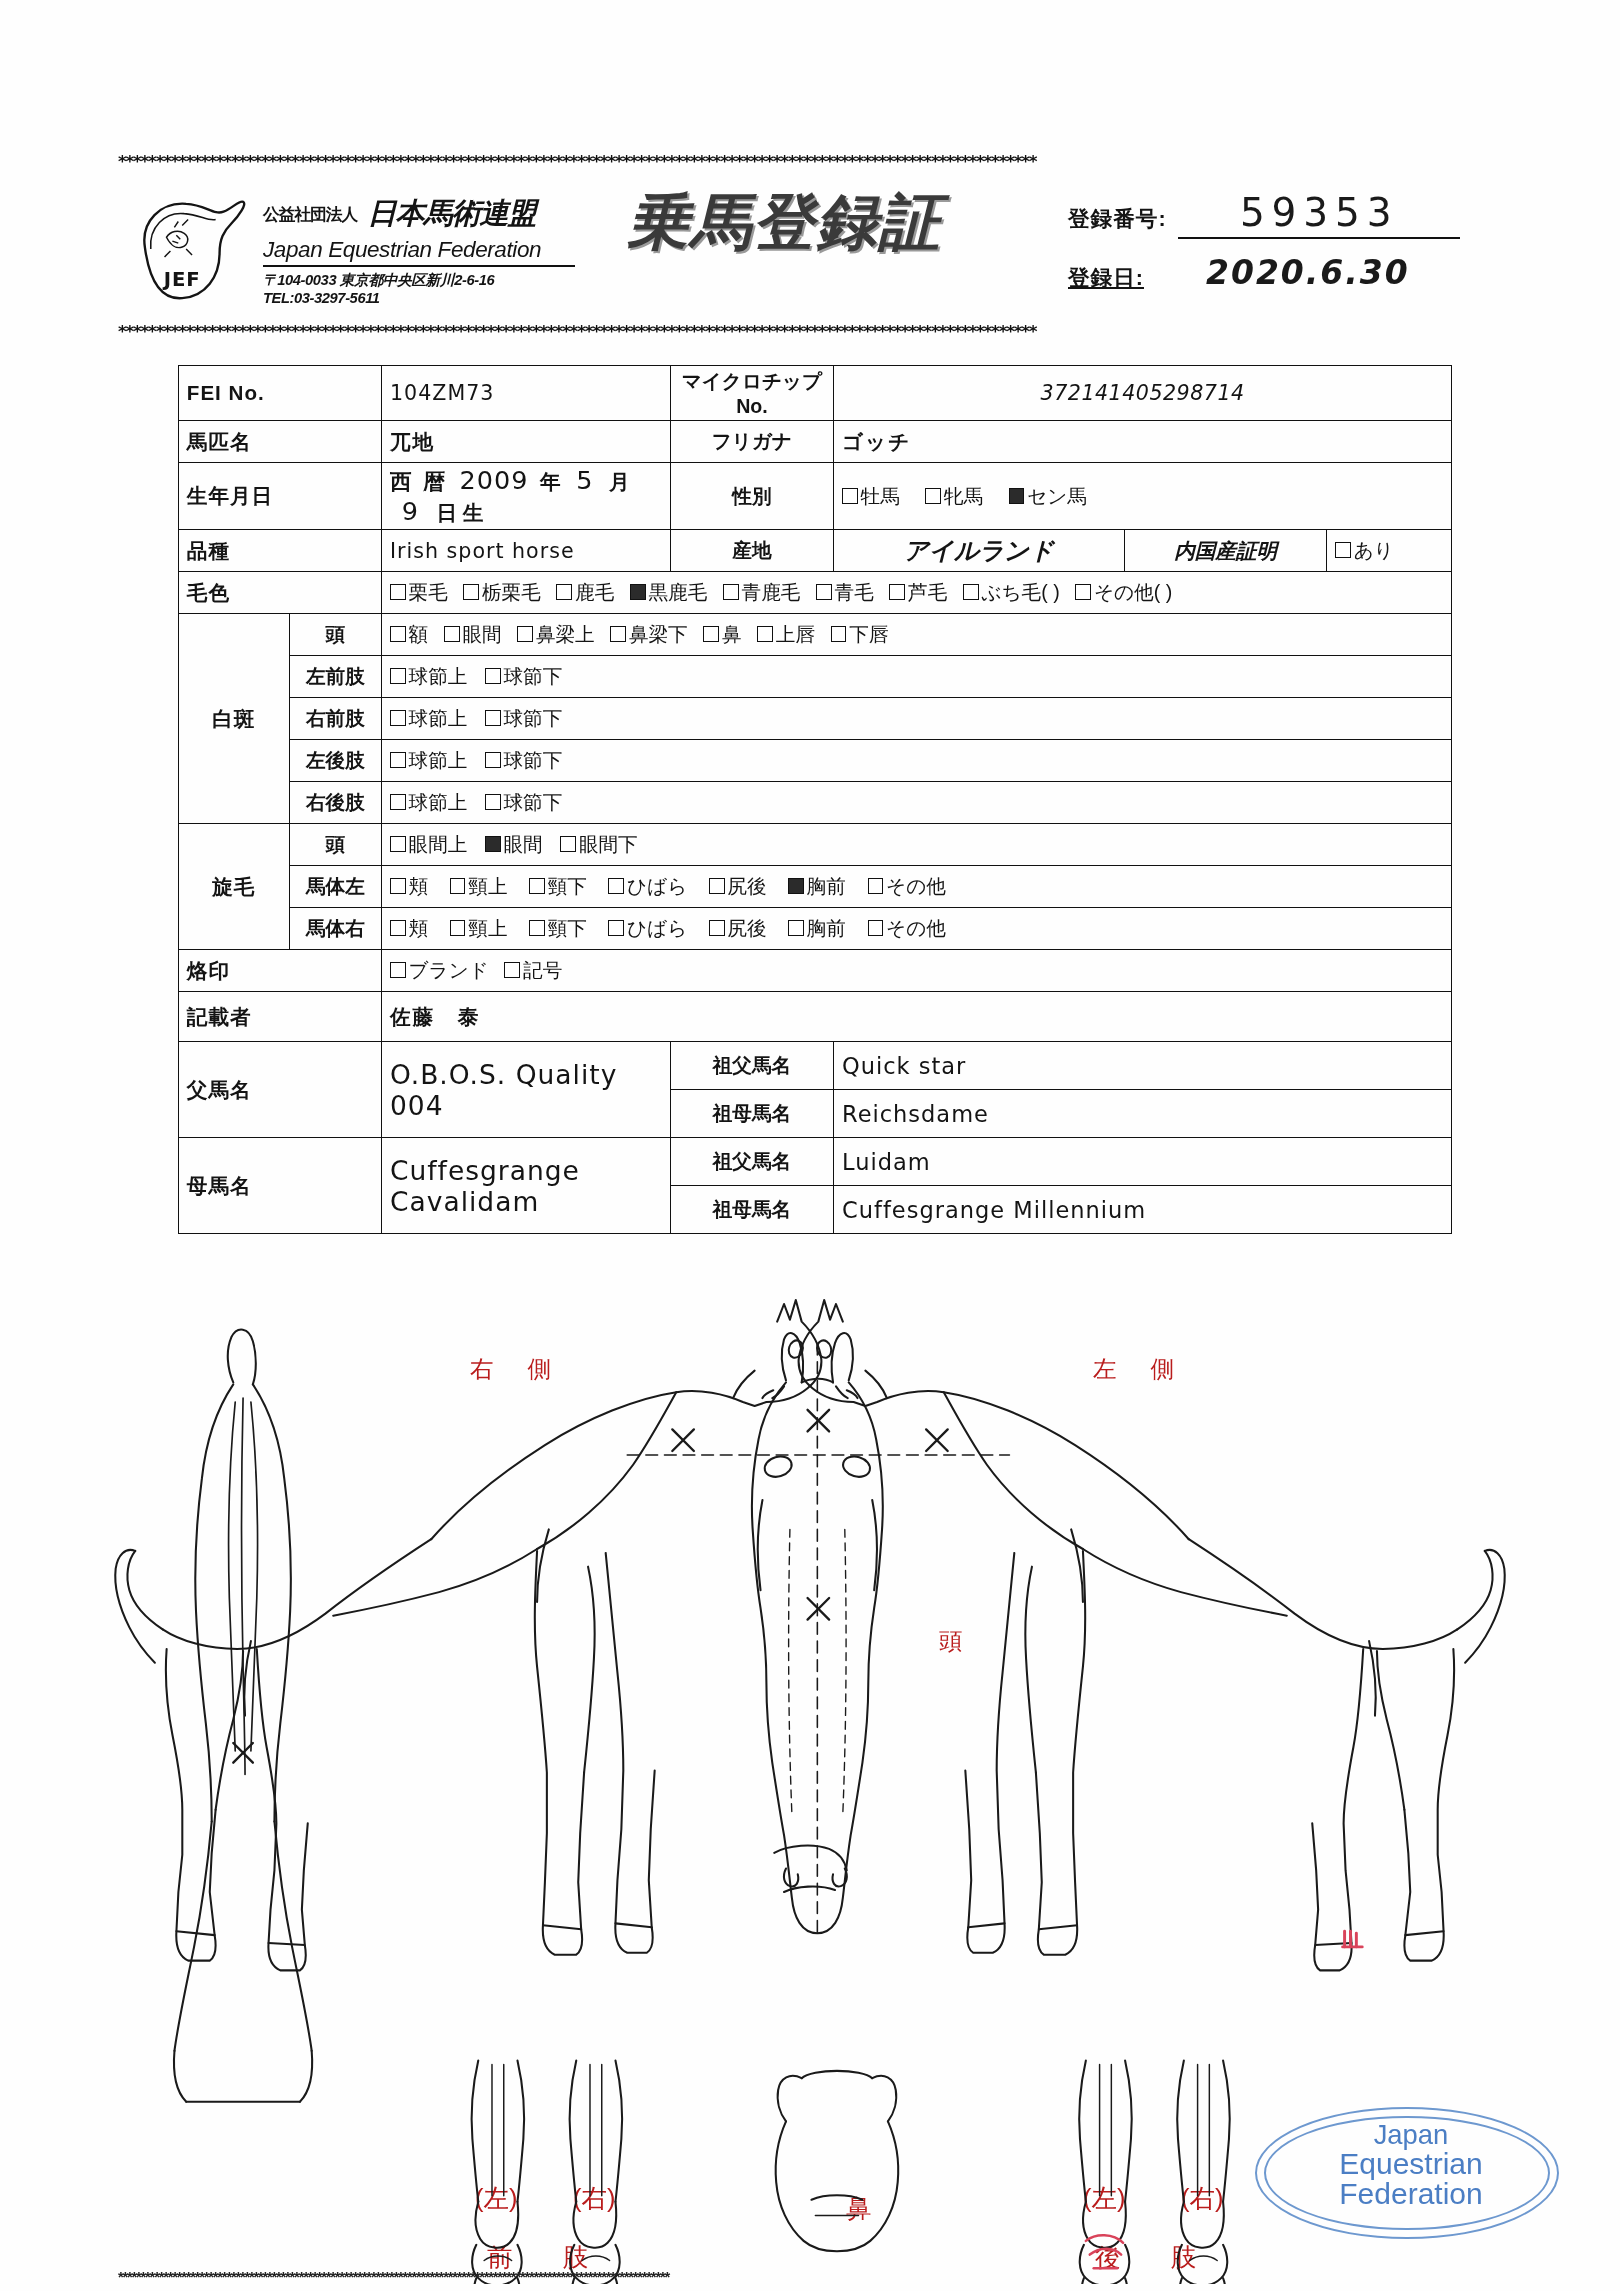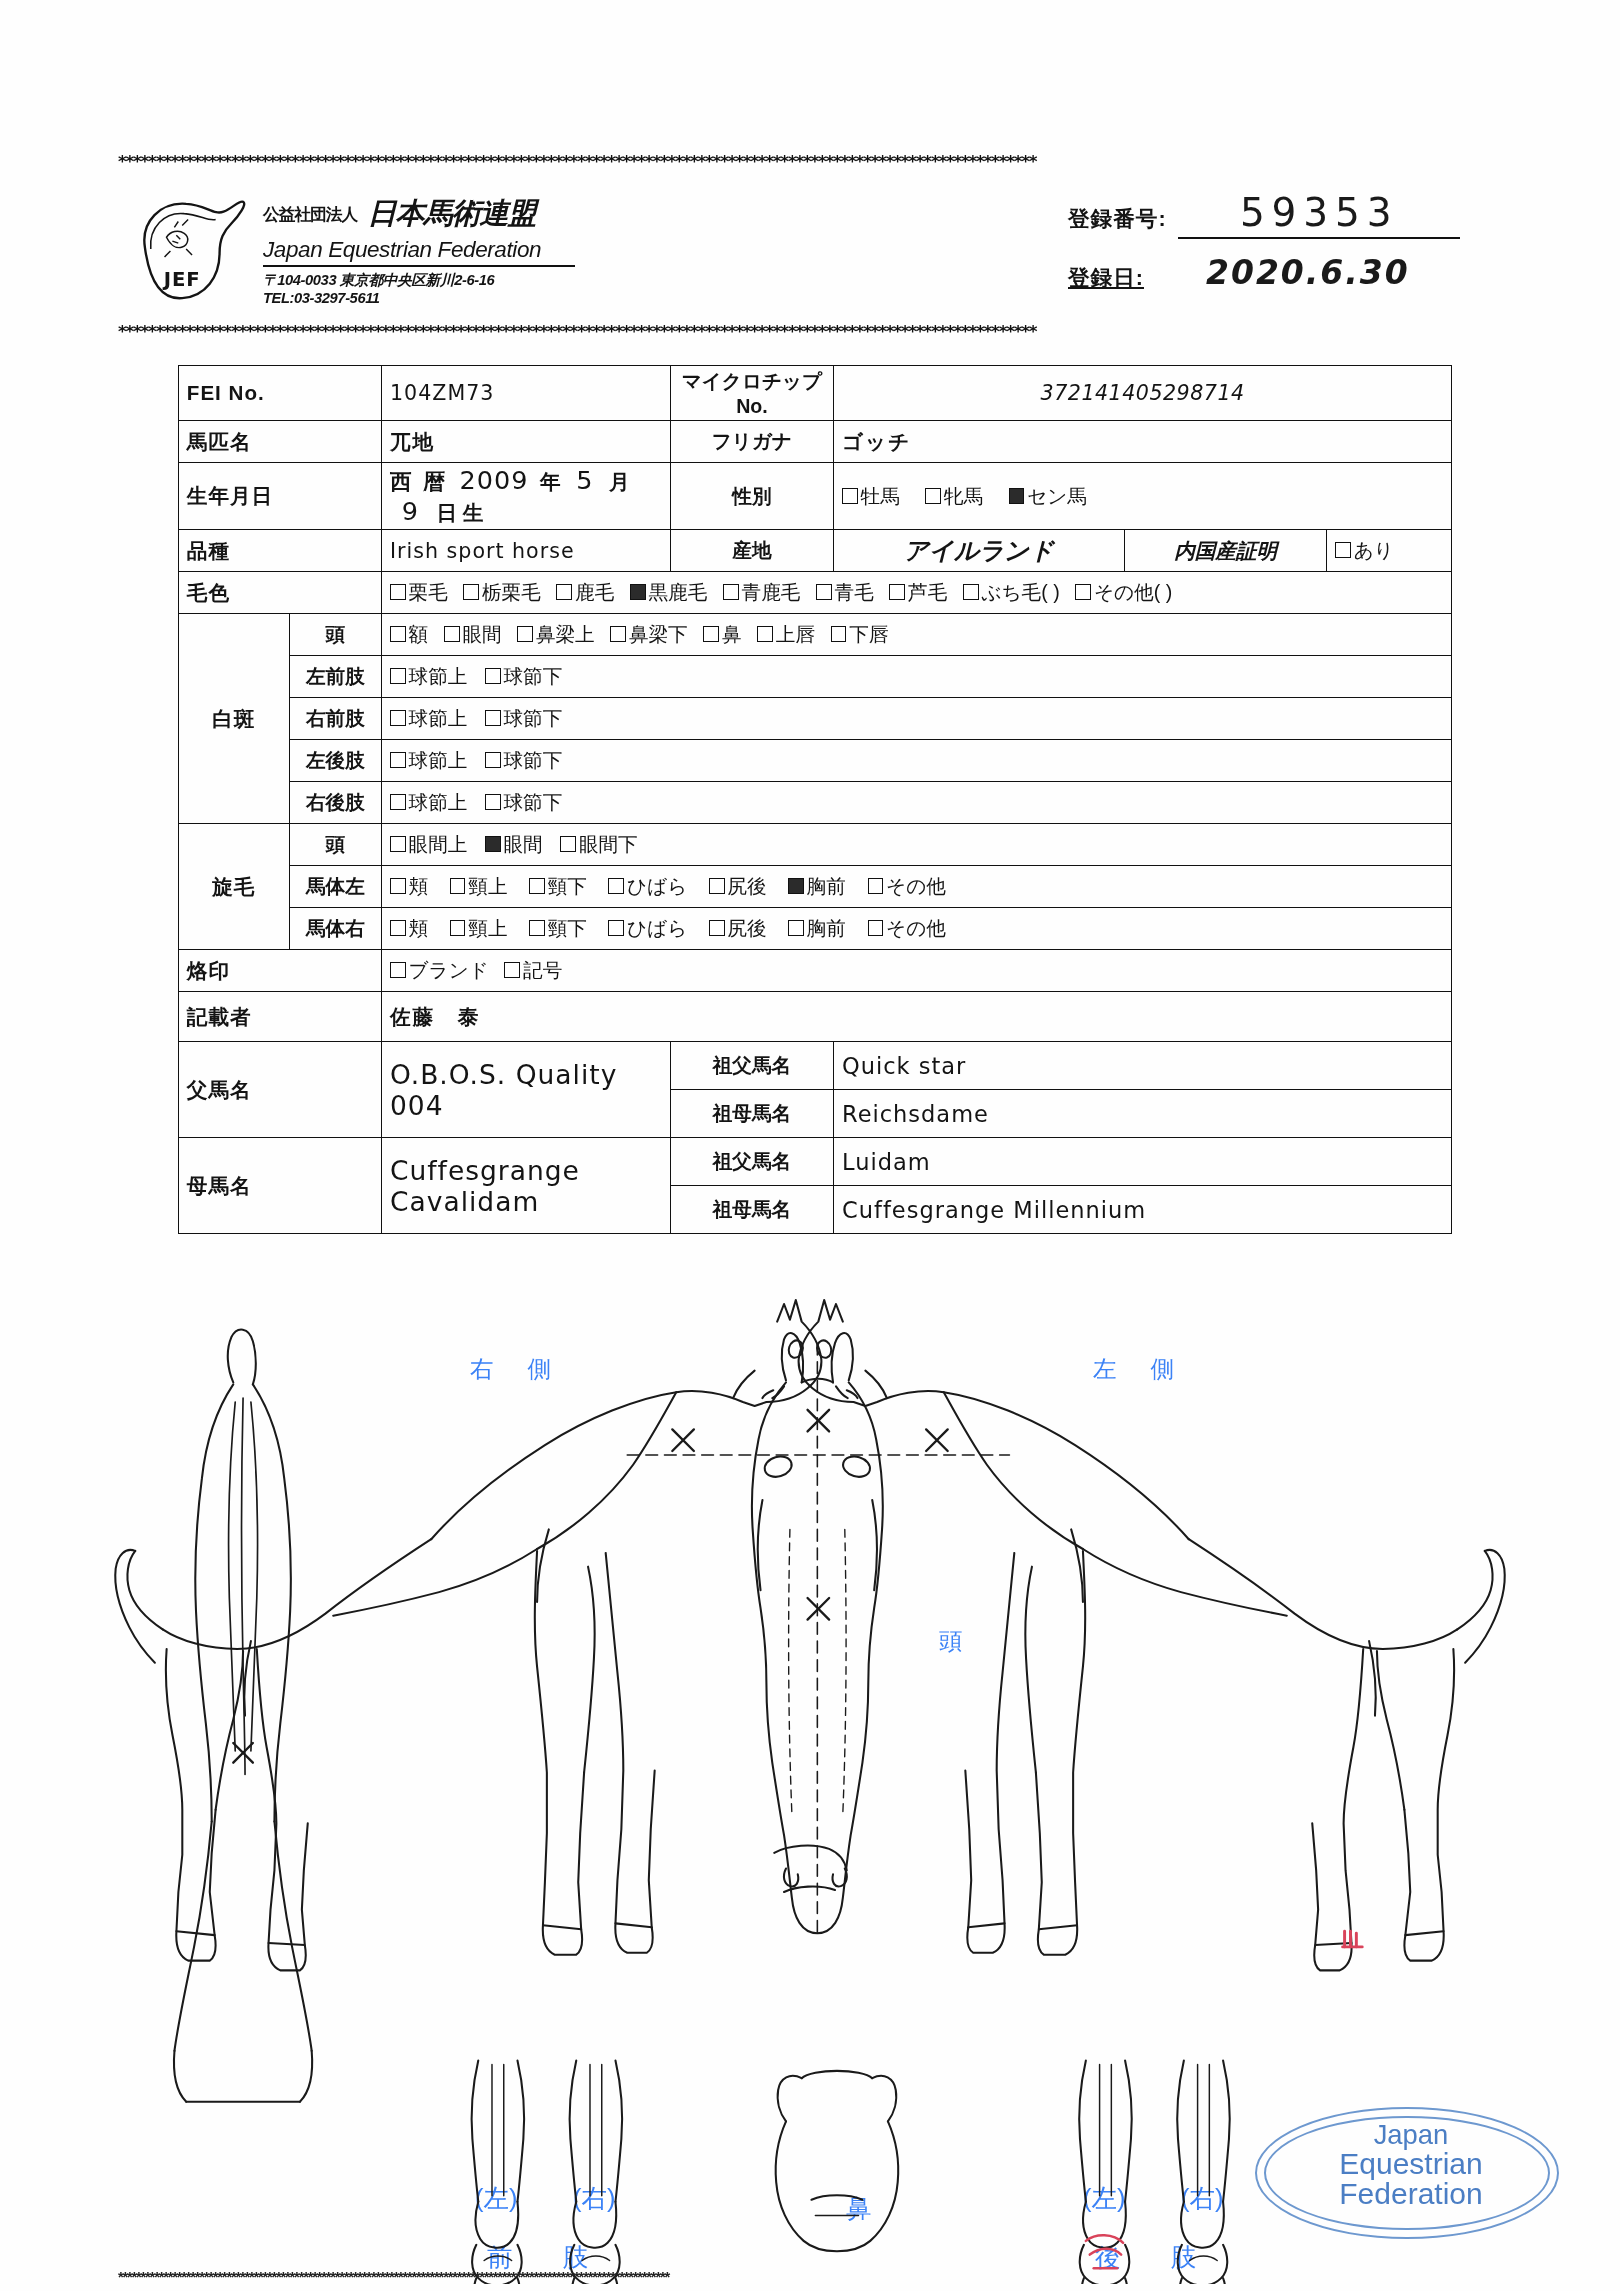--- a/index.html
+++ b/index.html
@@ -58,21 +58,21 @@
   .ck .box{display:inline-block;width:13.7px;height:13.7px;border:1.8px solid #111;margin-right:2.9px;vertical-align:-1px;background:#fff;}
   .ck.on .box{background:#2b2b2b;}
   .ckrow{display:flex;flex-wrap:nowrap;align-items:center;gap:13.7px;font-size:19.6px;}
   .ckrow .ck{margin-right:0;white-space:nowrap;}
   .center{text-align:center;font-style:italic;}
   .bold{font-weight:bold;}
 
   
   .brand-box{position:absolute;left:140px;top:1194px;width:265px;height:129px;border:2px solid #111;}
   .brand-box span{position:absolute;left:5.9px;top:2px;font-size:21.6px;font-weight:bold;letter-spacing:1px;}
-  .dlabel{position:absolute;font-size:23.5px;letter-spacing:13.7px;color:#3b82f6;}
+  .dlabel{position:absolute;font-size:23.5px;letter-spacing:13.7px;color:#b91c1c;}
   .svgwrap{position:absolute;left:0;top:1206px;width:1620px;height:1078px;}
   .stamp{
     position:absolute;left:1255px;top:2107px;width:304px;height:132px;
     color:#4b7ec4;
   }
   .stamp .oval{position:absolute;inset:0;border:2.9px solid #6d98cf;border-radius:50%;}
   .stamp .oval.inner{inset:8.8px;border-width:2px;}
   .stamp .txt{position:absolute;left:23.5px;top:13.7px;width:265px;line-height:1.02;text-align:center;}
   .stamp .l1{font-size:27.4px;}
   .stamp .l2{font-size:30px;}
@@ -108,20 +108,21 @@
       <span class="org-corp">公益社団法人</span>
       <span class="org-jp">日本馬術連盟</span>
     </div>
     <div class="org-en">Japan Equestrian Federation</div>
     <div class="org-addr">
       <div>〒104-0033 東京都中央区新川2-6-16</div>
       <div>TEL:03-3297-5611</div>
     </div>
   </div>
 
+  <div class="doc-title">乗馬登録証</div>
 
   <div class="reg-area">
     <div class="reg-row">
       <div class="reg-lab">登録番号:</div>
       <div class="reg-val">59353</div>
     </div>
     <div class="reg-row date">
       <div class="reg-lab">登録日:</div>
       <div class="reg-val">2020.6.30</div>
     </div>

